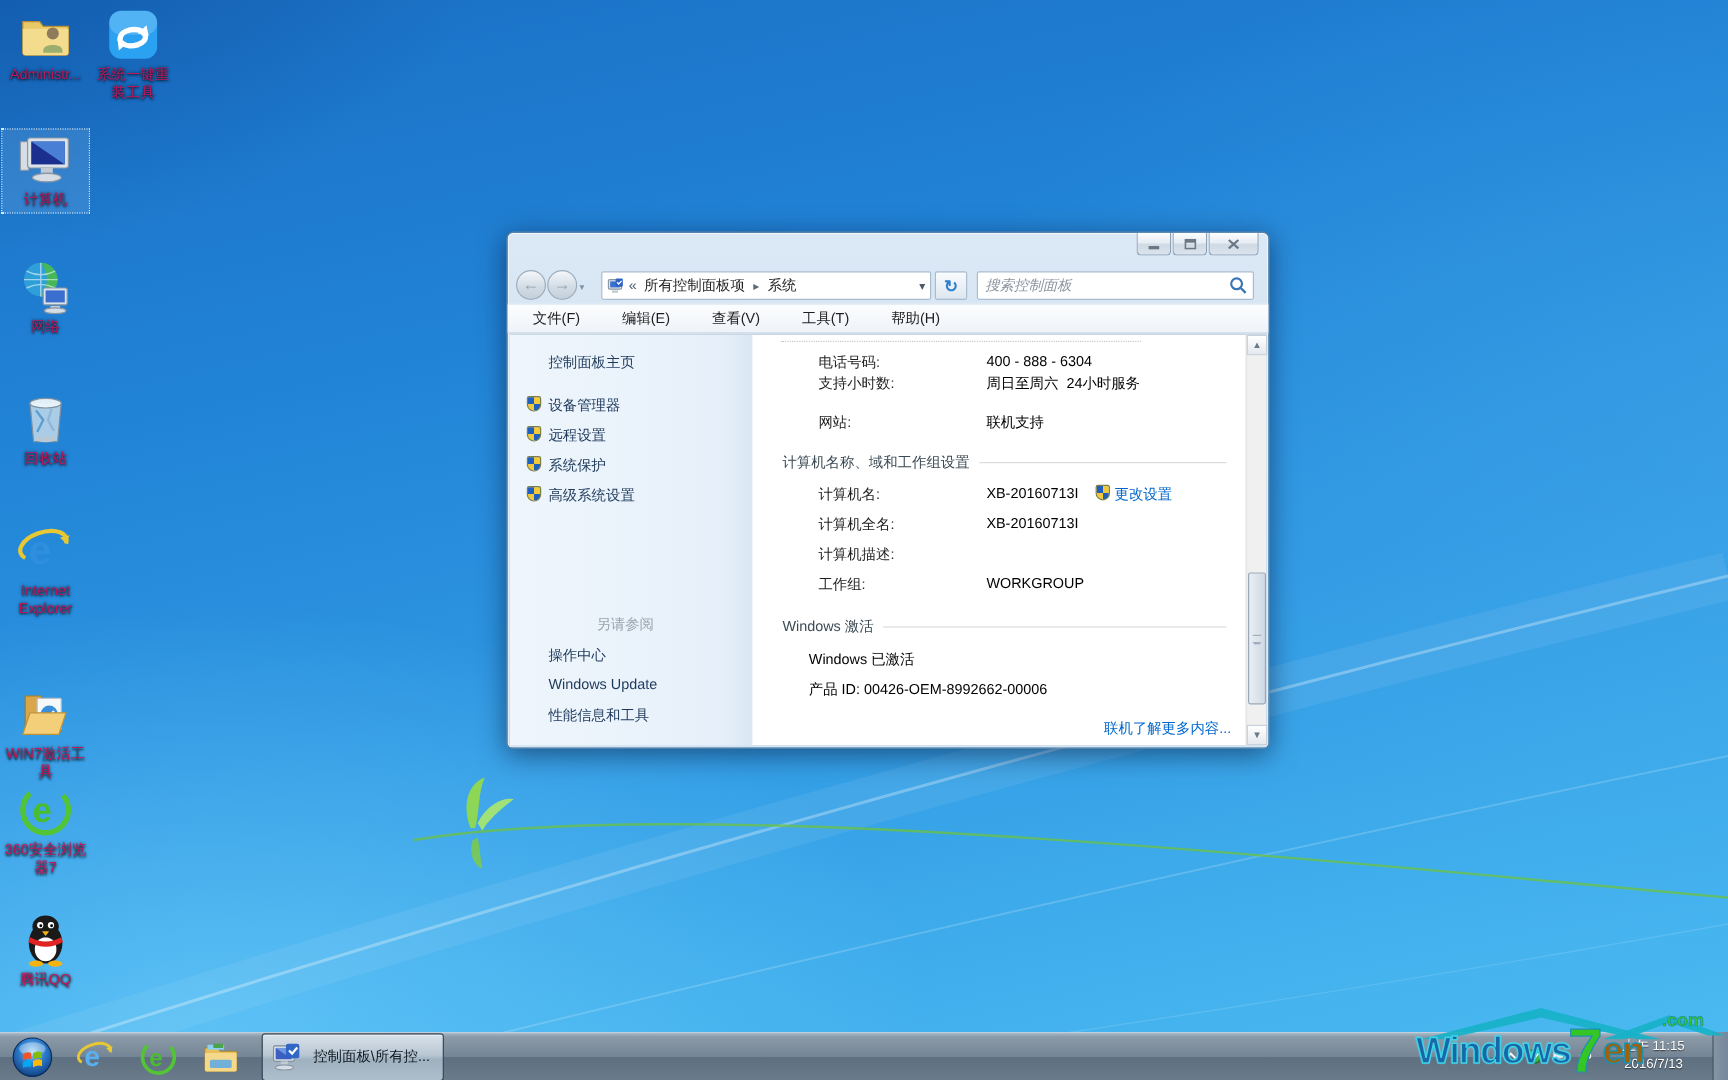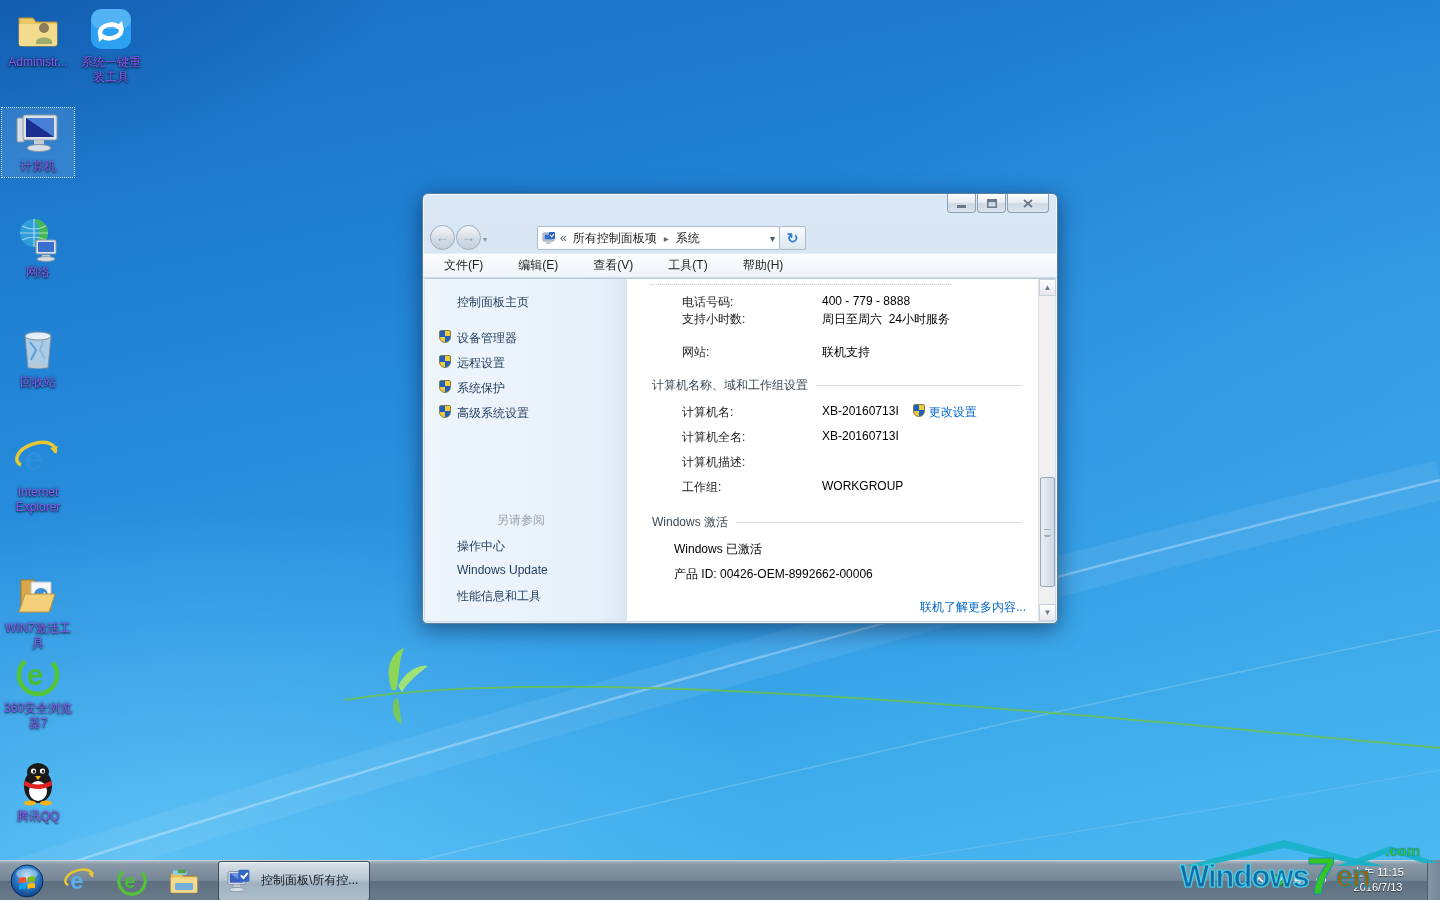--- a/index.html
+++ b/index.html
@@ -15,21 +15,21 @@
   }
   svg { display:block; }
 
   
   .bg-decor { position:absolute; left:0; top:0; z-index:0; pointer-events:none; }
 
   
   .dicon { position:absolute; width:72px; text-align:center; z-index:2; cursor:pointer; }
   .dicon .ic { width:46px; height:46px; margin:0 auto 3px auto; }
   .dlabel {
-    color:#8b5cf6; font-size:12px; line-height:15px;
+    color:#be185d; font-size:12px; line-height:15px;
     text-shadow:0 1px 2px rgba(0,0,0,.85), 0 0 3px rgba(0,0,0,.55);
   }
   .dicon.selected { outline:1px dotted rgba(255,255,255,.85); background:rgba(160,200,240,.18); padding:2px 0 3px 0; }
 
   
   .win {
     position:absolute; left:422px; top:193px; width:636px; height:431px; z-index:10;
     background:linear-gradient(180deg,#dbe8f5 0%,#c8daec 100%);
     border:1px solid #5d7f9e; border-radius:6px 6px 5px 5px;
     box-shadow:0 5px 22px rgba(0,10,40,.5), inset 0 0 0 1px rgba(255,255,255,.6);
@@ -43,23 +43,23 @@
     display:flex; align-items:center; justify-content:center; cursor:pointer;
   }
   .navrow { position:relative; height:30px; }
   .navbtn {
     position:absolute; top:2px; width:25px; height:25px; border-radius:50%;
     background:linear-gradient(180deg,#f4f7fa 0%,#d4dde6 55%,#c3cfda 100%);
     border:1px solid #9cadbd; color:#95a3b0; font-size:14px; text-align:center; line-height:23px;
   }
   .nav-chev { position:absolute; left:60px; top:12px; font-size:8px; color:#8294a4; }
   .addressbar {
-    position:absolute; left:78px; top:3px; width:243px; height:24px;
+    position:absolute; left:78px; top:3px; width:275px; height:24px;
     background:#fff; border:1px solid #aabdd0; border-radius:2px;
-    display:flex; align-items:center; font-size:12px; color:#1e1e1e; padding:0 4px; cursor:text;margin-left:36px;
+    display:flex; align-items:center; font-size:12px; color:#1e1e1e; padding:0 4px; cursor:text;
   }
   .addr-ovf::before { content:"\00AB"; color:#4a5a68; font-size:12px; margin:0 4px; }
   .crumb { padding:0 2px; white-space:nowrap; }
   .crumb-arrow::before { content:"\25B8"; color:#5a6a78; font-size:10px; margin:0 5px; }
   .addr-drop { margin-left:auto; }
   .addr-drop::before { content:"\25BE"; color:#4a5a68; font-size:10px; }
   .refreshbtn {
     position:absolute; left:356px; top:3px; width:27px; height:24px;
     background:linear-gradient(180deg,#fafcfe,#dde6ef); border:1px solid #aabdd0; border-radius:2px;
     text-align:center; line-height:22px; cursor:pointer;
@@ -343,20 +343,27 @@
           <rect x="7" y="1" width="6" height="7" rx="1" fill="#2b62c4"></rect>
           <path d="M8.2 4.2 l1.4 1.5 2.4 -2.6" stroke="#fff" stroke-width="1.1" fill="none"></path>
         </svg>
       <span class="addr-ovf"></span>
       <span class="crumb">所有控制面板项</span>
       <span class="crumb-arrow"></span>
       <span class="crumb">系统</span>
       <span class="addr-drop"></span>
     </div>
     <div class="refreshbtn"></div>
+    <div class="searchbox">
+      <input type="text" placeholder="搜索控制面板" style="">
+      <svg class="mag" viewBox="0 0 20 20">
+          <circle cx="8.5" cy="8.5" r="4.5" fill="none" stroke="#3a76b5" stroke-width="1.8"></circle>
+          <path d="M12 12 L16 16" stroke="#3a76b5" stroke-width="2"></path>
+        </svg>
+    </div>
   </div>
 
   <div class="menurow">
     <span class="menuitem">文件(F)</span>
     <span class="menuitem">编辑(E)</span>
     <span class="menuitem">查看(V)</span>
     <span class="menuitem">工具(T)</span>
     <span class="menuitem">帮助(H)</span>
   </div>
 
@@ -389,21 +396,21 @@
       <div class="side-item" style="top:259px">操作中心</div>
       <div class="side-item" style="top:284px">Windows Update</div>
       <div class="side-item" style="top:309px">性能信息和工具</div>
     </div>
 
     <div class="content">
       <div class="clipped-row"></div>
 
       <div class="crow" style="top:15px">
         <span class="lab">电话号码:</span>
-        <span class="val">400 - 779 - 8888</span>
+        <span class="val">400 - 888 - 6304</span>
       </div>
       <div class="crow" style="top:32px">
         <span class="lab">支持小时数:</span>
         <span class="val">周日至周六  24小时服务</span>
       </div>
       <div class="crow" style="top:65px">
         <span class="lab">网站:</span>
         <span class="val link">联机支持</span>
       </div>
 

